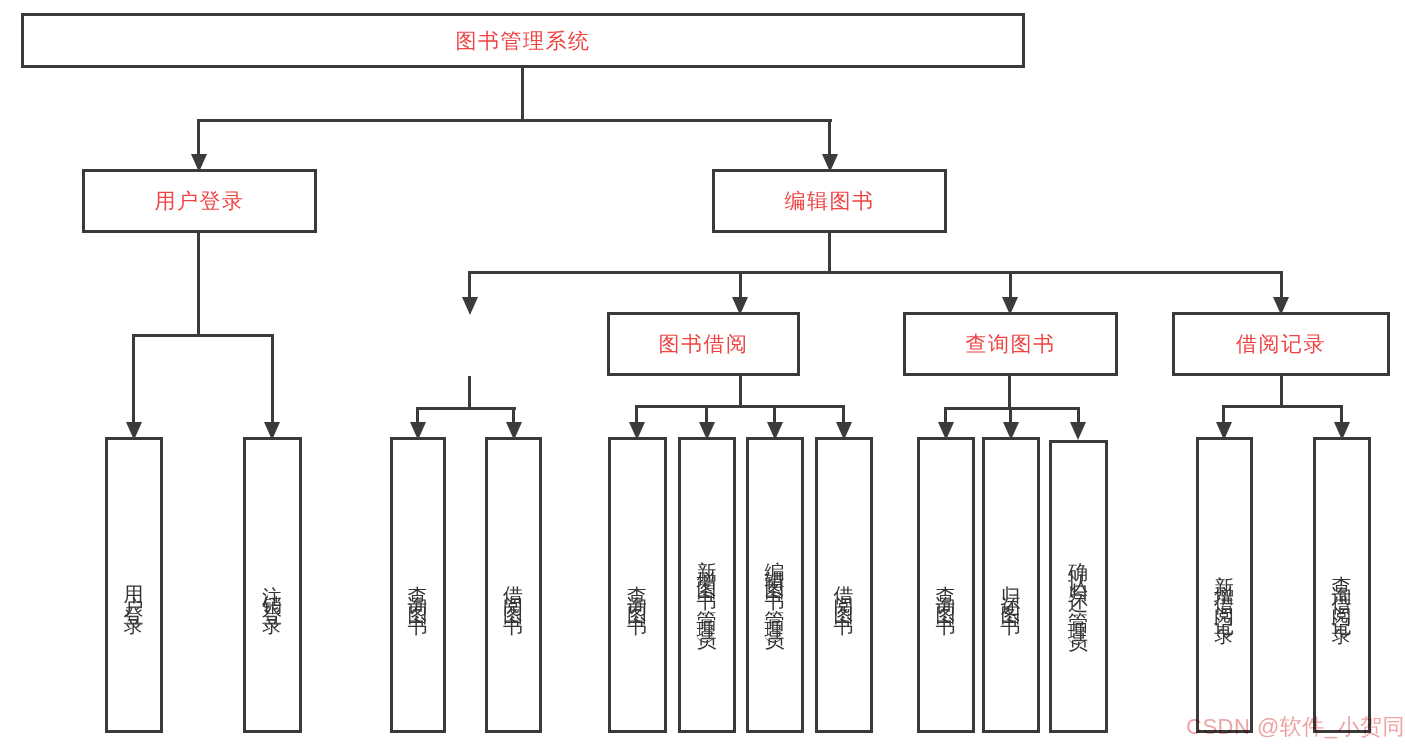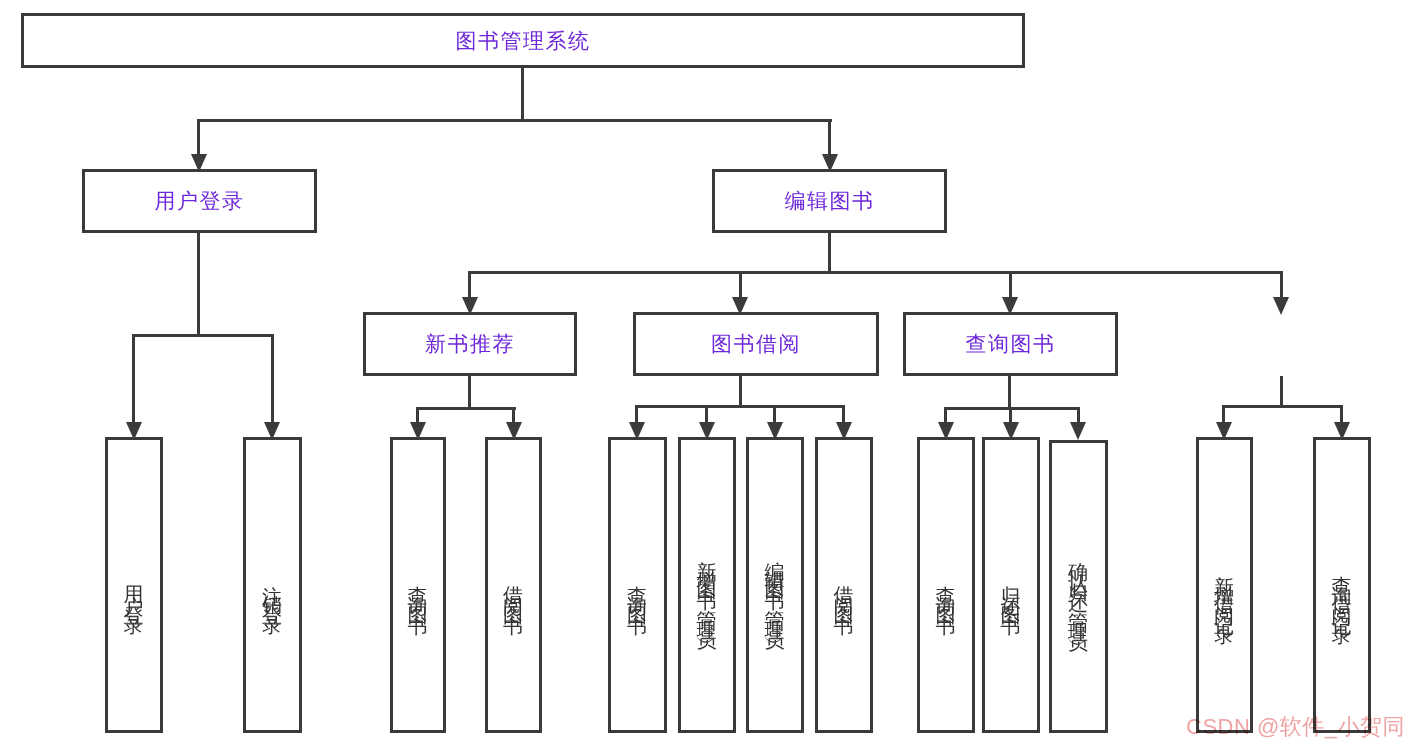--- a/index.html
+++ b/index.html
@@ -4,21 +4,21 @@
 <style>
   html,body{margin:0;padding:0;background:#fff;}
   #canvas{
     position:relative;width:1405px;height:747px;background:#fff;overflow:hidden;
     font-family:"Liberation Sans","DejaVu Sans",sans-serif;color:#333;
   }
   .box{
     position:absolute;background:#fff;border:3px solid #3a3a3a;box-sizing:border-box;
     display:flex;align-items:center;justify-content:center;z-index:2;
   }
-  .htext{font-size:21px;letter-spacing:1.5px;white-space:nowrap;color:#6d28d9;}
+  .htext{font-size:21px;letter-spacing:1.5px;white-space:nowrap;color:#ef4444;}
   .vtext{
     writing-mode:vertical-rl;text-orientation:mixed;
     font-size:20px;letter-spacing:10px;margin-bottom:-10px;line-height:1.1;color:#333;
   }
   .hline,.vline{position:absolute;background:#3b3b3b;z-index:1;}
   .hline{height:3px;}
   .vline{width:3px;}
   .arrow{
     position:absolute;width:0;height:0;z-index:1;
     border-left:8px solid transparent;border-right:8px solid transparent;
@@ -63,28 +63,28 @@
   <div class="hline" style="left:469px;top:271px;width:814px"></div>
   <div class="vline" style="left:468px;top:271px;height:30px"></div>
   <div class="arrow" style="left:462px;top:297px"></div>
   <div class="vline" style="left:739px;top:271px;height:30px"></div>
   <div class="arrow" style="left:732px;top:297px"></div>
   <div class="vline" style="left:1009px;top:271px;height:30px"></div>
   <div class="arrow" style="left:1002px;top:297px"></div>
   <div class="vline" style="left:1280px;top:271px;height:30px"></div>
   <div class="arrow" style="left:1273px;top:297px"></div>
 
-  <div class="box" style="left:363px;top:312px;width:214px;height:64px">
-    <span class="htext">新书推荐</span>
-  </div>
-  <div class="box" style="left:633px;top:312px;width:246px;height:64px">
+  <div class="box" style="left:607px;top:312px;width:193px;height:64px">
     <span class="htext">图书借阅</span>
   </div>
   <div class="box" style="left:903px;top:312px;width:215px;height:64px">
     <span class="htext">查询图书</span>
+  </div>
+  <div class="box" style="left:1172px;top:312px;width:218px;height:64px">
+    <span class="htext">借阅记录</span>
   </div>
 
   <div class="vline" style="left:468px;top:376px;height:34px"></div>
   <div class="hline" style="left:416px;top:407px;width:100px"></div>
   <div class="vline" style="left:416px;top:407px;height:19px"></div>
   <div class="arrow" style="left:410px;top:422px"></div>
   <div class="vline" style="left:512px;top:407px;height:19px"></div>
   <div class="arrow" style="left:506px;top:422px"></div>
 
   <div class="vline" style="left:739px;top:376px;height:32px"></div>

